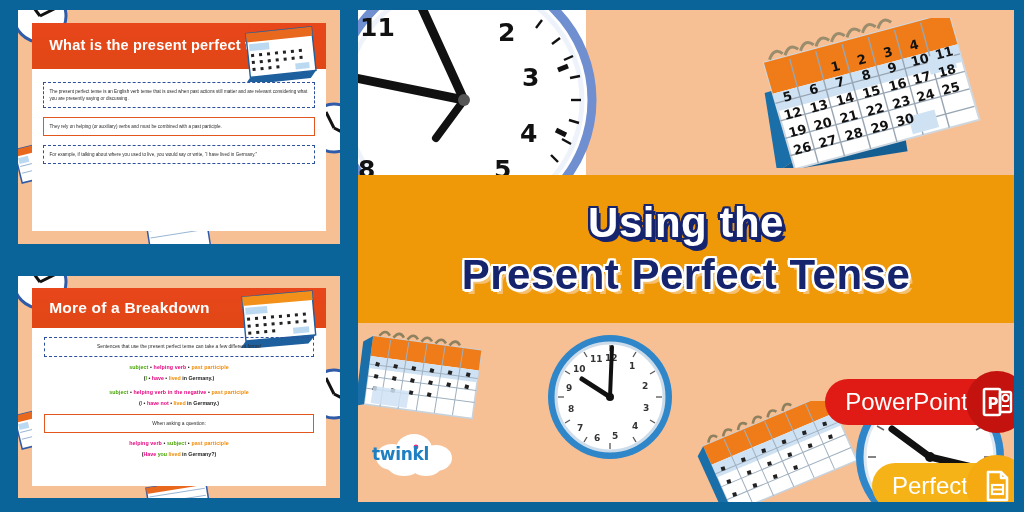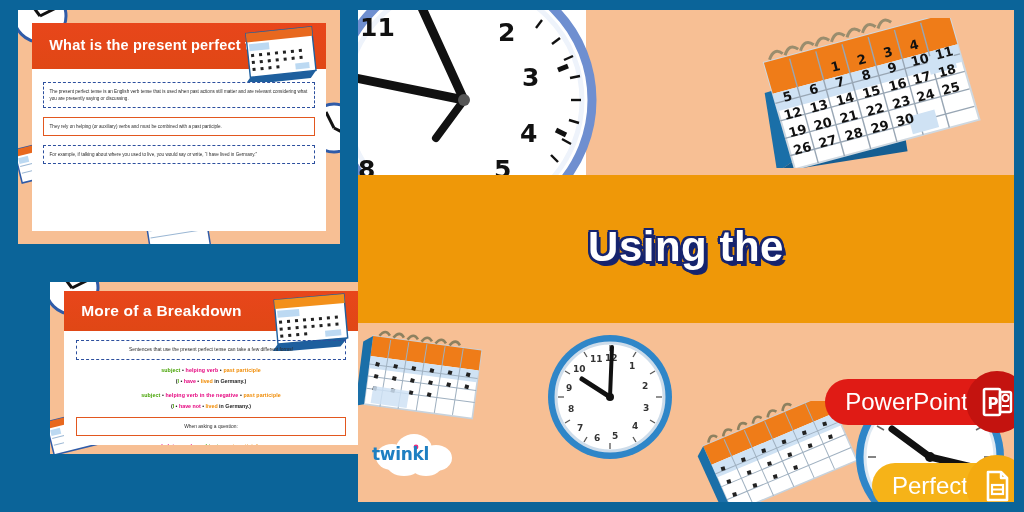--- a/index.html
+++ b/index.html
@@ -58,21 +58,21 @@
     line-height: 1.55;
     color: #2b2b2b;
     padding: 5px 6px;
     margin-bottom: 9px;
     background: #ffffff;
   }
   .txtbox.blue  { border: 1px dashed #2c4f9e; }
   .txtbox.orange{ border: 1px solid #e2571f; }
 
   
-  #slide2 { left: 18px; top: 282px; width: 322px; height: 172px; margin-left: 32px; }
+  #slide2 { left: 18px; top: 276px; width: 322px; height: 222px; }
   #slide2 .slide-banner { height: 40px; }
   #slide2 .slide-banner-text { font-size: 15.5px; }
   #slide2 .body { position: absolute; left: 0; right: 0; top: 40px; bottom: 0; padding: 9px 12px; }
   .intro-box {
     border: 1px dashed #2c4f9e;
     font-size: 4.9px;
     line-height: 1.6;
     text-align: center;
     padding: 5px 8px;
     color: #2b2b2b;
@@ -441,20 +441,21 @@
               <path d="M108 16 q6 -12 14 -4"></path>
             <path d="M124 14 q6 -12 14 -4"></path>
               <path d="M140 12 q6 -12 14 -4"></path>
           </g>
         </g>
       </svg>
     </div>
 
     <div class="main-title-band">
       <div class="title-line1">Using the</div>
+      <div class="title-line2">Present Perfect Tense</div>
     </div>
 
     <div class="main-bottom">
 
       <svg style="position:absolute;left:-4px;top:2px;" width="150" height="105" viewBox="0 0 150 105">
         <g transform="rotate(16 75 52)">
           <path d="M10 28 L118 12 L128 80 L20 96 Z" fill="#ffffff" stroke="#c7d2dc" stroke-width="1.6"></path>
           <path d="M10 28 L118 12 L121 32 L13 48 Z" fill="#ef7c18"></path>
           <path d="M13 48 L121 32 L122 44 L14 60 Z" fill="#cfe2f4"></path>
           <g stroke="#9fb0c0" stroke-width="1" fill="none">

